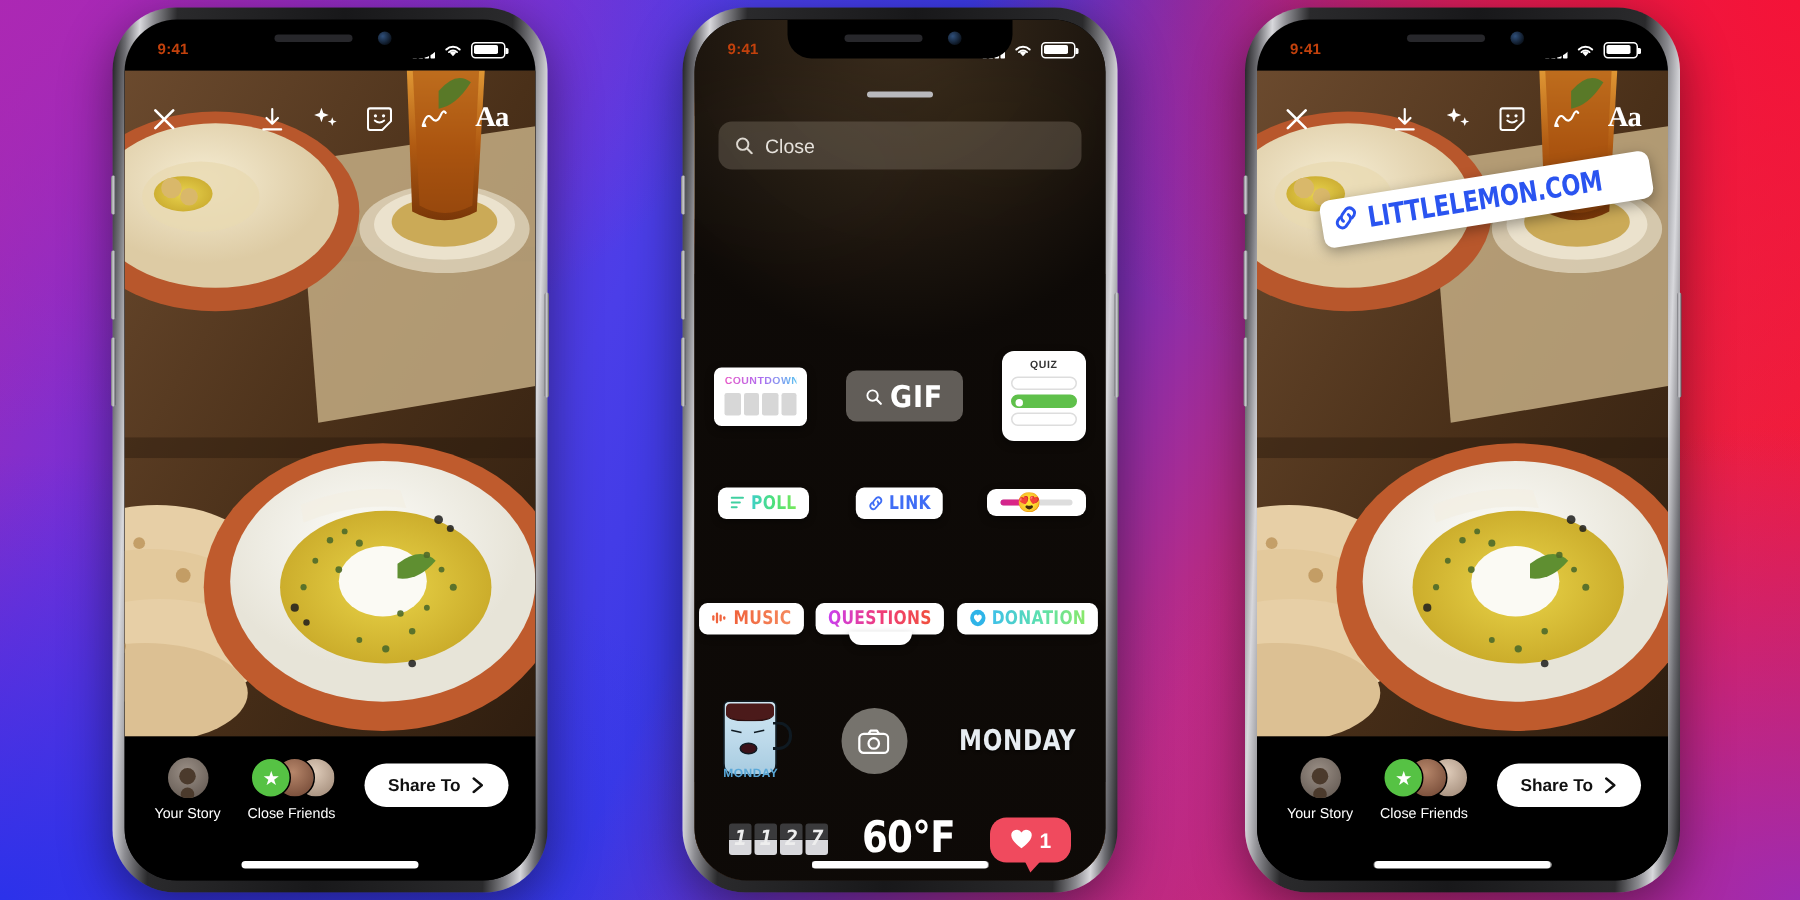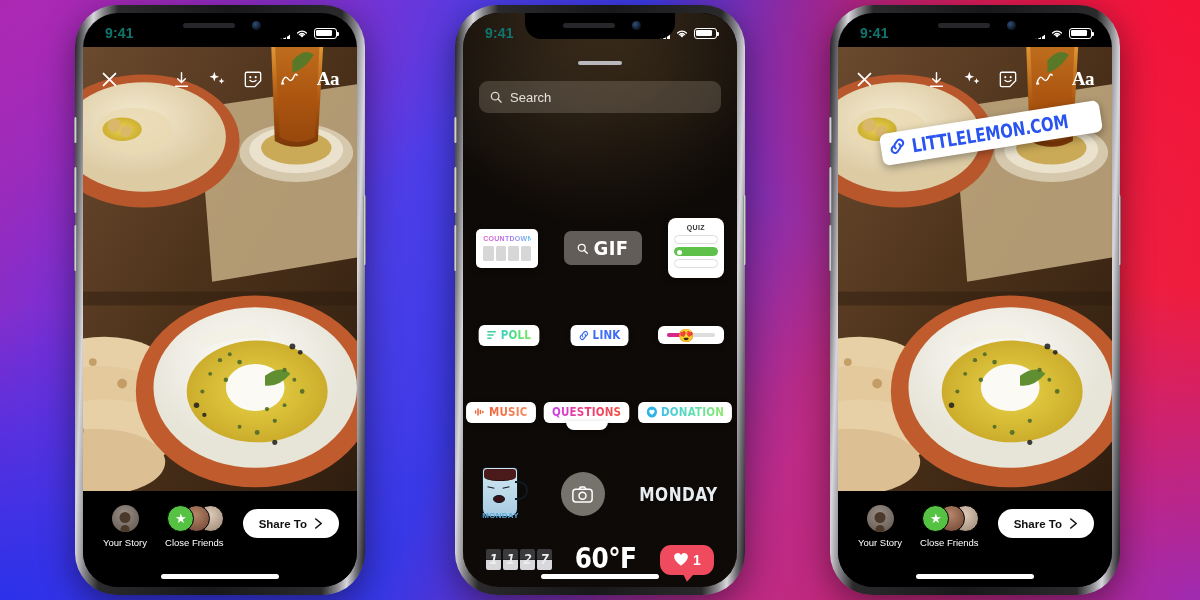--- a/index.html
+++ b/index.html
@@ -53,22 +53,22 @@
     width: 150px; height: 26px; background: #000;
     border-bottom-left-radius: 16px; border-bottom-right-radius: 16px; z-index: 30;
   }
   .notch .speaker { position:absolute; left:38px; top:10px; width:52px; height:5px; border-radius:3px; background:#27272b; }
   .notch .cam { position:absolute; right:34px; top:8px; width:9px; height:9px; border-radius:50%;
                 background: radial-gradient(circle at 35% 35%, #2f4f7a, #0d1622 70%); }
 
   .statusbar {
     position: absolute; top: 0; left: 0; right: 0; height: 34px; z-index: 25;
     display: flex; align-items: center; justify-content: space-between;
-    padding: 6px 20px 0 22px; color: #0f766e;
-    font-size: 14px; font-weight: bold; letter-spacing: .2px;
+    padding: 6px 20px 0 22px; color: #c2410c;
+    font-size: 10px; font-weight: bold; letter-spacing: .2px;
   }
   .sb-right { display: flex; align-items: flex-end; gap: 5px; }
   .bars { display: flex; align-items: flex-end; gap: 1.5px; height: 10px; }
   .bars i { width: 2.6px; background: #fff; border-radius: .5px; display: block; }
   .bars i:nth-child(1){height:3.5px}.bars i:nth-child(2){height:5.5px}
   .bars i:nth-child(3){height:7.5px}.bars i:nth-child(4){height:10px}
   .wifi { width: 14px; height: 11px; position: relative; }
   .wifi svg { display:block; }
   .batt { width: 23px; height: 11px; border: 1.4px solid #fff; border-radius: 3px; position: relative; padding: 1.3px; }
   .batt::after { content:""; position:absolute; right:-3.4px; top:3px; width:2px; height:4.5px; background:#fff; border-radius:0 1px 1px 0; }
@@ -431,27 +431,27 @@
         </svg>
       </div>
 
       <div class="tray">
         <div class="grabber"></div>
         <div class="searchbar">
           <svg width="12" height="12" viewBox="0 0 14 14">
               <circle cx="6" cy="6" r="4.4" stroke="#ddd8d0" stroke-width="1.5" fill="none"></circle>
               <path d="M9.4 9.4 L13 13" stroke="#ddd8d0" stroke-width="1.6" stroke-linecap="round"></path>
             </svg>
-          <span>Search</span>
+          <span>Close</span>
         </div>
 
         <div class="grid">
 
 
-          <div class="g-row" style="top:79px">
+          <div class="g-row" style="top:95px">
             <div class="countdown">
               <div class="cd-title">COUNTDOWN</div>
               <div class="cd-boxes">
                   <i></i>
                   <i></i>
                   <i></i>
                   <i></i>
                 </div>
             </div>
             <div class="gifbtn">

